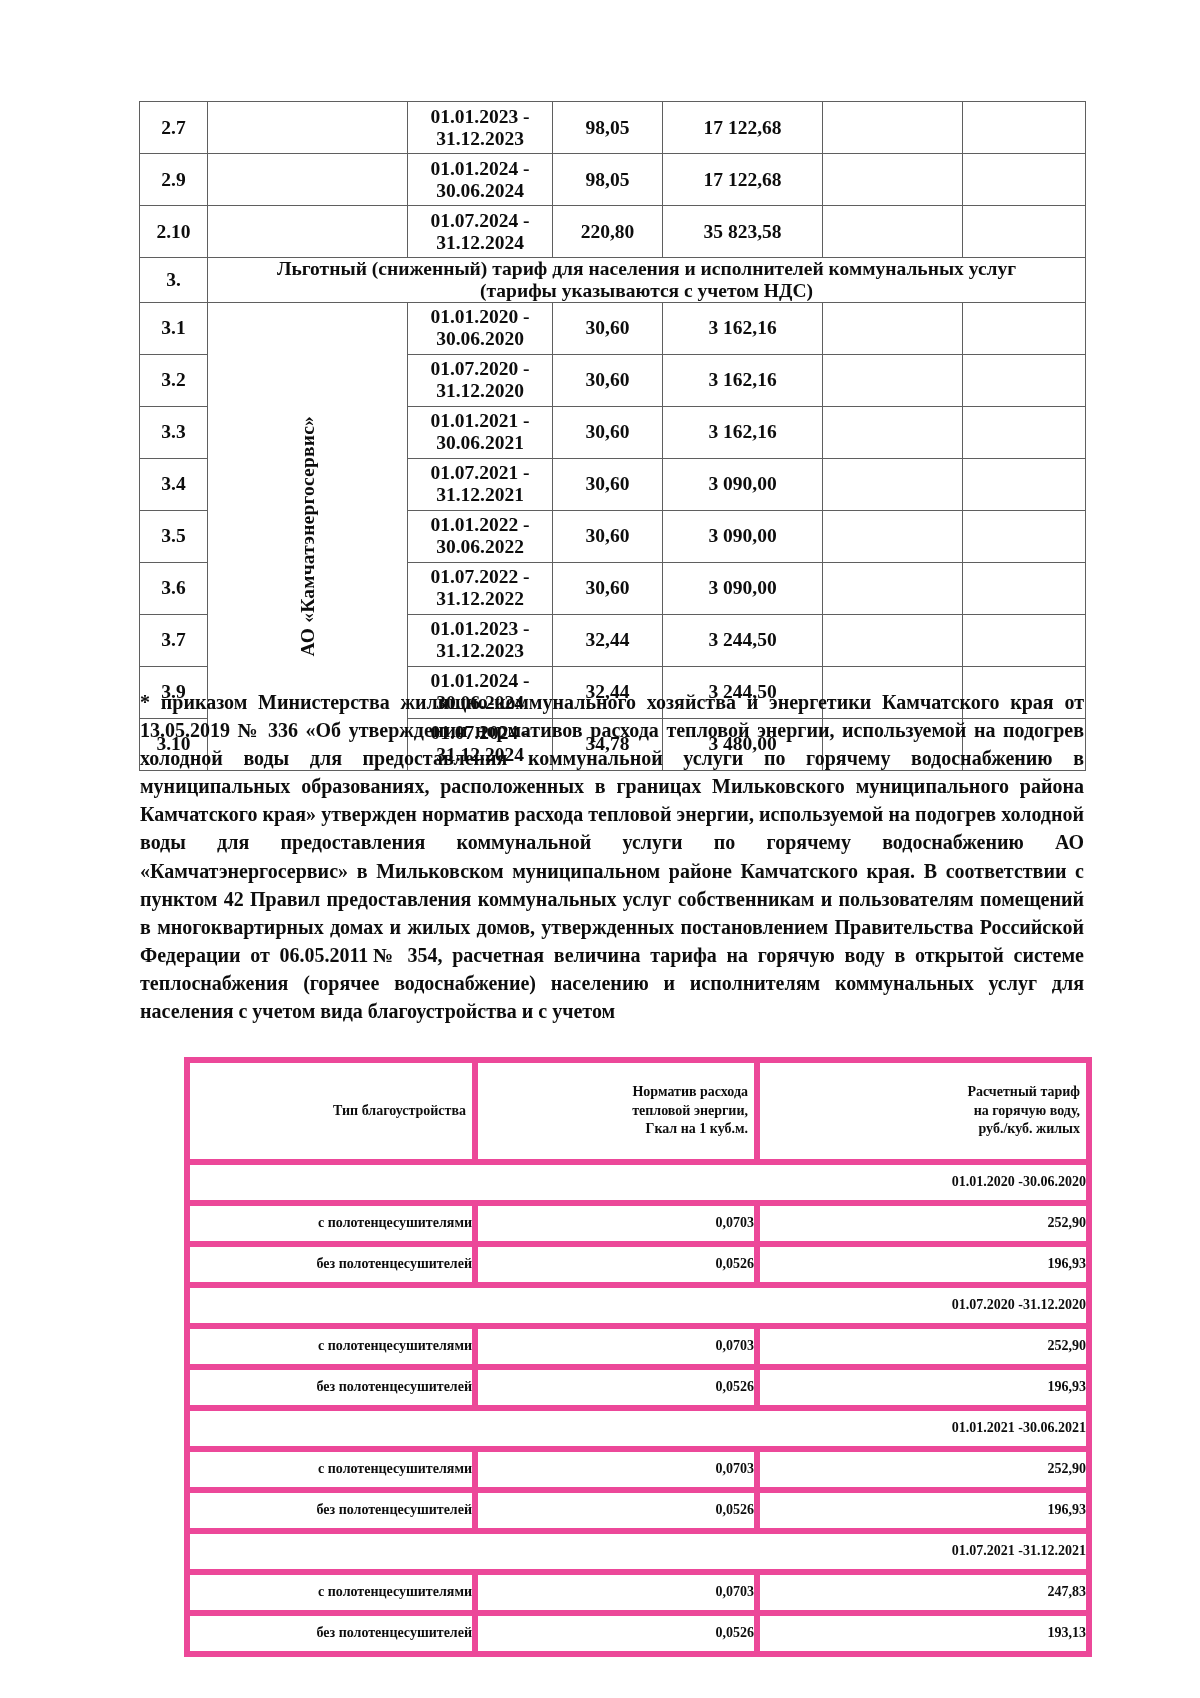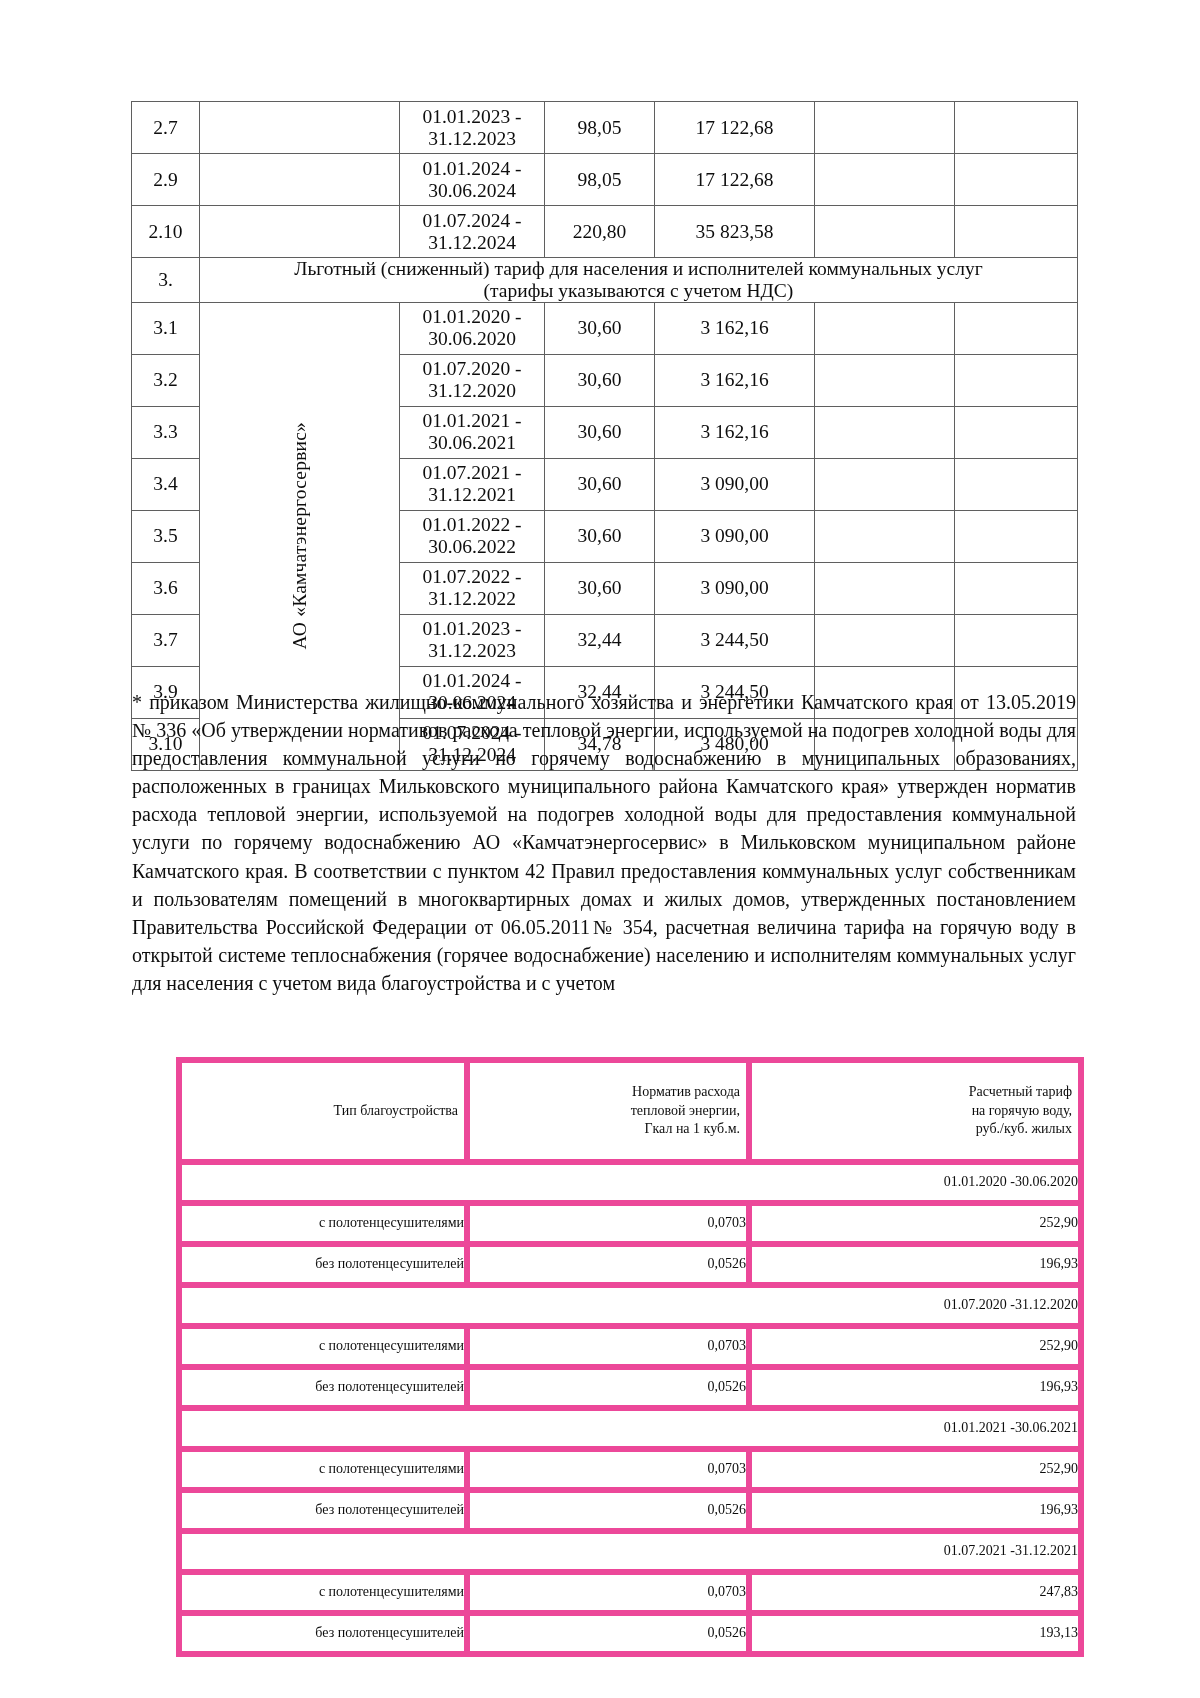--- a/index.html
+++ b/index.html
@@ -11,23 +11,24 @@
     width: 1200px;
     height: 1698px;
     font-family: "Liberation Serif", "DejaVu Serif", serif;
     color: #0d0d0d;
     position: relative;
     overflow: hidden;
   }
 
   .page {
     position: absolute;
-    left: 4px; top: 0;
+    left: 12px; top: 0;
     width: 1132px;
     height: 1698px;
+    font-weight: bold;
   }
 
   
   .tariff-table {
     position: absolute;
     left: 127px;
     top: 101px;
     width: 946px;
     border-collapse: collapse;
     table-layout: fixed;

